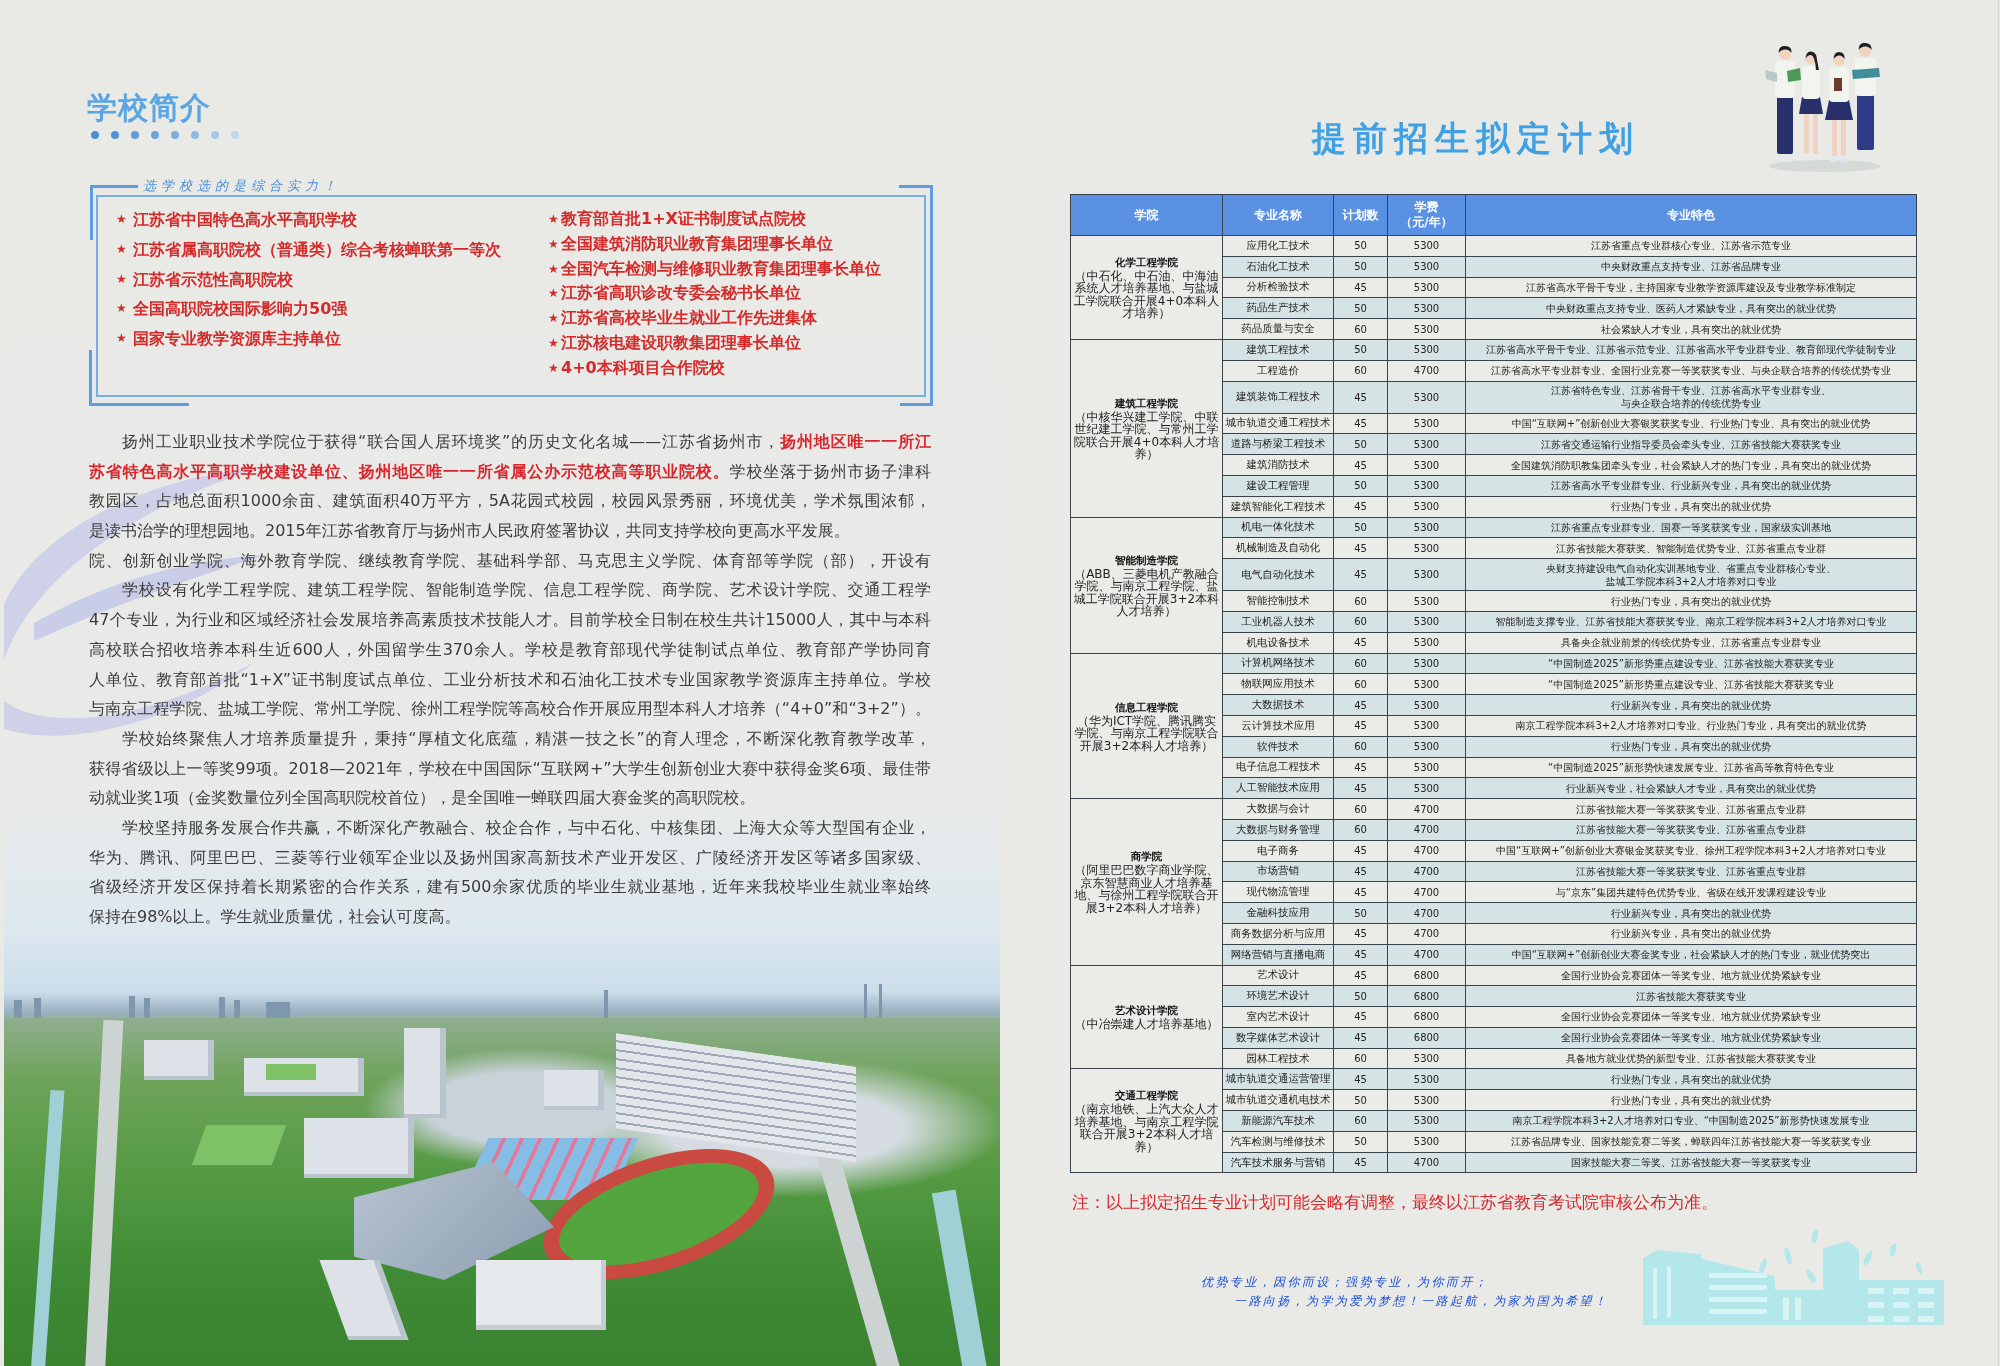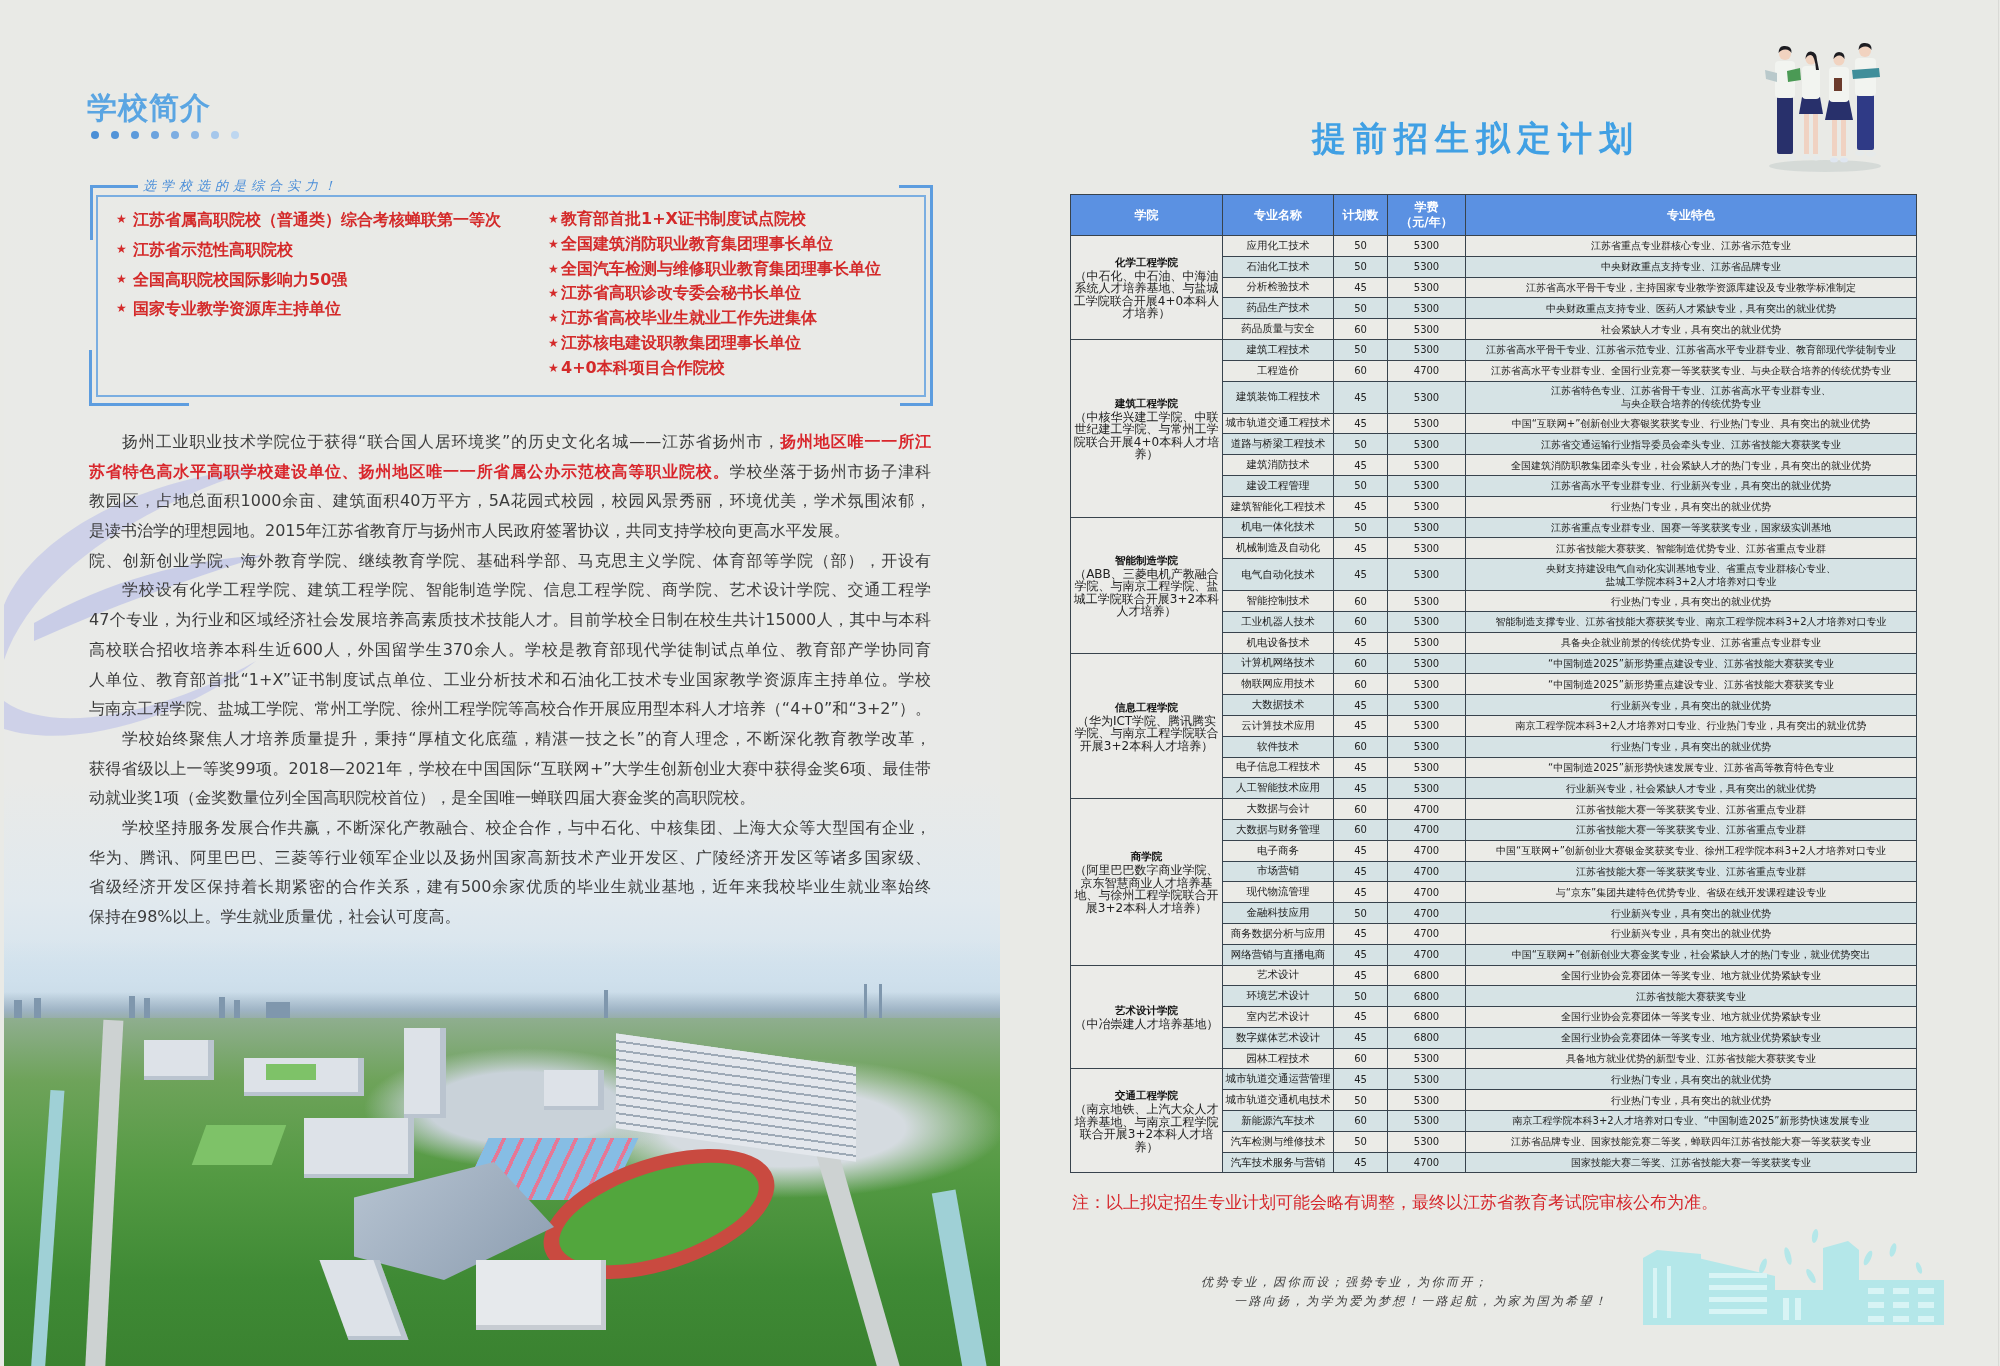--- a/index.html
+++ b/index.html
@@ -71,21 +71,21 @@
 .plan-table tbody tr{height:20.8px;}
 .plan-table tbody tr.dbl{height:32px;}
 .plan-table tr.lt td{background:#ebebe7;}
 .plan-table tr.bl td{background:#d6e3e5;}
 .plan-table td.sc{background:#ebebe8 !important;margin-left:44px;}
 .sn{font-weight:bold;font-size:10.5px;line-height:15px;color:#111;}
 .sd{font-size:12px;line-height:12.5px;color:#222;}
 .mn{font-size:10.5px;white-space:nowrap;overflow:hidden;}
 .ft{white-space:pre-line;line-height:13px;}
 .note{position:absolute;left:72px;top:1191px;font-size:17px;color:#d6282d;line-height:22px;white-space:nowrap;}
-.slogan{position:absolute;font-family:"DejaVu Serif",serif;font-style:italic;font-size:12px;letter-spacing:2.4px;color:#404040;white-space:nowrap;line-height:16px;}
+.slogan{position:absolute;font-family:"DejaVu Serif",serif;font-style:italic;font-size:12px;letter-spacing:2.4px;color:#1d4ed8;white-space:nowrap;line-height:16px;}
 .slogan.s1{left:201px;top:1274px;}
 .slogan.s2{left:234px;top:1293px;}
 .bldg{position:absolute;left:643px;top:1228px;width:301px;height:102px;}
 </style>
 </head>
 <body>
 
 <div class="page left-page">
 
   <div class="sec-title">学校简介</div>
@@ -110,20 +110,21 @@
   <div class="br" style="left:86px;top:185px;width:48px;height:2.5px;"></div>
   <div class="br" style="left:86px;top:185px;width:2.5px;height:55px;"></div>
   <div class="br" style="left:895px;top:185px;width:33px;height:2.5px;"></div>
   <div class="br" style="left:926px;top:185px;width:2.5px;height:221px;"></div>
   <div class="br" style="left:896px;top:403px;width:32px;height:2.5px;"></div>
   <div class="br" style="left:85px;top:403px;width:100px;height:2.5px;"></div>
   <div class="br" style="left:85px;top:350px;width:2.5px;height:55px;"></div>
   <div class="hb-label">选学校选的是综合实力！</div>
 
   <div class="hlist l">
+    <div class="hi"><span class="star">★</span><span>江苏省中国特色高水平高职学校</span></div>
     <div class="hi"><span class="star">★</span><span>江苏省属高职院校（普通类）综合考核蝉联第一等次</span></div>
     <div class="hi"><span class="star">★</span><span>江苏省示范性高职院校</span></div>
     <div class="hi"><span class="star">★</span><span>全国高职院校国际影响力50强</span></div>
     <div class="hi"><span class="star">★</span><span>国家专业教学资源库主持单位</span></div>
   </div>
   <div class="hlist r">
     <div class="hi"><span class="star">★</span><span>教育部首批1+X证书制度试点院校</span></div>
     <div class="hi"><span class="star">★</span><span>全国建筑消防职业教育集团理事长单位</span></div>
     <div class="hi"><span class="star">★</span><span>全国汽车检测与维修职业教育集团理事长单位</span></div>
     <div class="hi"><span class="star">★</span><span>江苏省高职诊改专委会秘书长单位</span></div>

